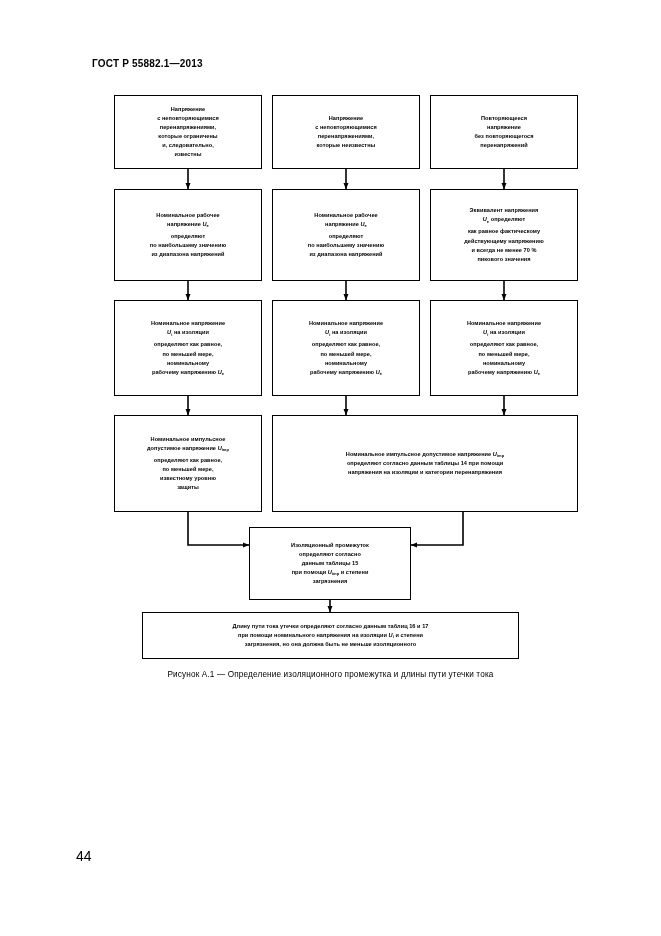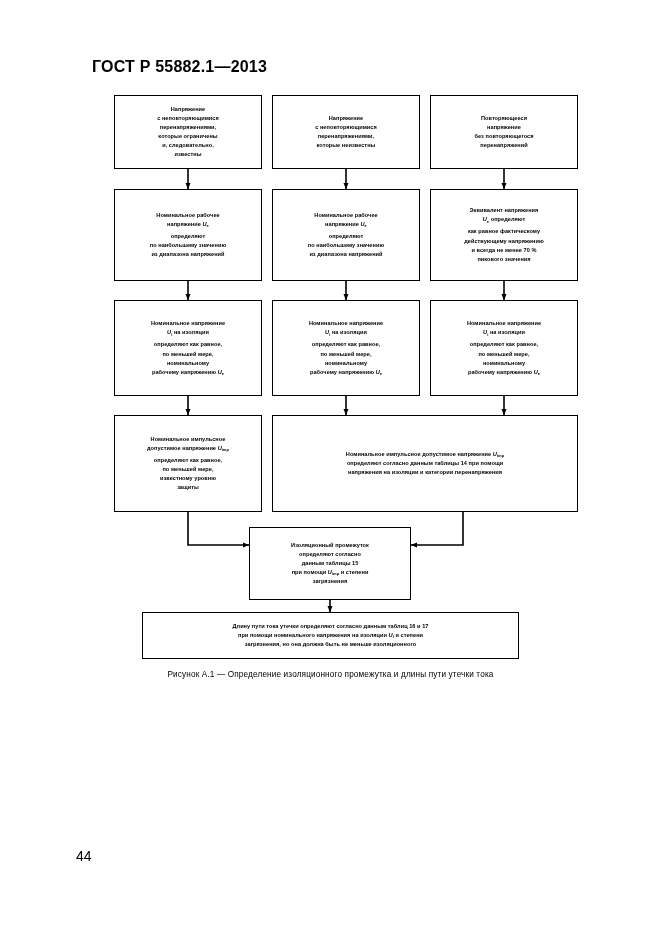--- a/index.html
+++ b/index.html
@@ -15,21 +15,21 @@
     font-family: "Liberation Sans", sans-serif;
     color: #000000;
     overflow: hidden;
   }
 
   
   .page-header {
     position: absolute;
     left: 92px;
     top: 58px;
-    font-size: 16px;
+    font-size: 10px;
     font-weight: bold;
     letter-spacing: 0.2px;
     white-space: nowrap;
   }
 
   
   .page-number {
     position: absolute;
     left: 76px;
     top: 848px;

